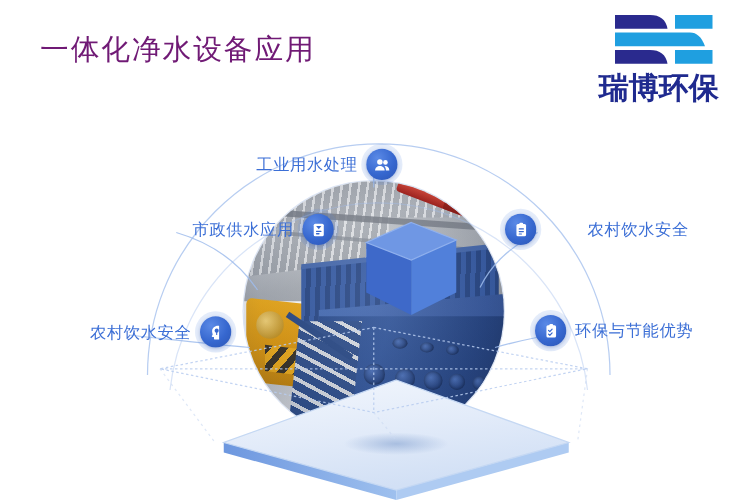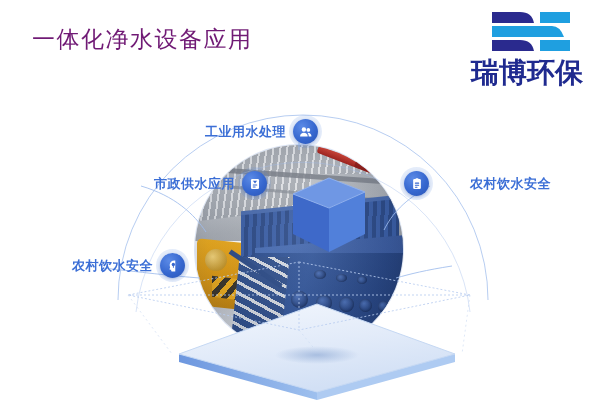--- a/index.html
+++ b/index.html
@@ -18,21 +18,21 @@
     position:absolute; left:32px; top:24px;
     font-size:23px; font-weight:400; color:#701a75;
     letter-spacing:1.5px; white-space:nowrap;
   }
 
   
   .logo-block{ position:absolute; right:14px; top:8px; width:118px; height:74px; }
   .logo-mark{ position:absolute; left:22px; top:2px; width:82px; height:42px; }
   .logo-word{
     position:absolute; left:0; top:46px; width:118px;
-    text-align:center; font-size:28px; font-weight:700;
+    text-align:center; font-size:24px; font-weight:700;
     color:#1f2a8f; letter-spacing:0px;
     font-family:"DejaVu Sans","Liberation Sans",sans-serif;
   }
 
   
   .circle-wrap{
     position:absolute; left:195px; top:145px;
     width:208px; height:208px; border-radius:50%;
     overflow:hidden;
     box-shadow:0 0 0 1px rgba(150,175,220,.35);
@@ -144,21 +144,21 @@
   
   .platform{ position:absolute; left:172px; top:296px; width:290px; height:104px; }
 
   
   .net{ position:absolute; left:0; top:0; width:600px; height:400px; pointer-events:none; }
 
   
   .node{ position:absolute; display:flex; align-items:center; gap:7px; white-space:nowrap; }
   .node.right{ flex-direction:row; }
   .node-text{
-    font-size:13px; font-weight:700; color:#3c6fd6;
+    font-size:13px; font-weight:400; color:#3c6fd6;
     letter-spacing:.5px;
     font-family:"DejaVu Sans","Liberation Sans",sans-serif;
   }
   .node-icon{
     width:25px; height:25px; border-radius:50%;
     background:radial-gradient(circle at 36% 30%,#5b8ae6 0%,#3667cf 55%,#2b55b4 100%);
     box-shadow:0 0 0 4px rgba(90,135,225,.16), 0 1px 3px rgba(40,70,150,.35);
     display:flex; align-items:center; justify-content:center;
     flex:0 0 25px;
   }
@@ -315,14 +315,25 @@
         <rect x="3.6" y="2.4" width="8.8" height="11.3" rx="1.4" fill="#fff"></rect>
         <rect x="6.2" y="1.3" width="3.6" height="2.3" rx="1.1" fill="#fff"></rect>
         <rect x="5.6" y="6.4" width="4.9" height="1.2" rx="0.6" fill="#3667cf"></rect>
         <rect x="5.6" y="8.8" width="4.9" height="1.2" rx="0.6" fill="#3667cf"></rect>
         <rect x="5.6" y="11.1" width="3.1" height="1.1" rx="0.55" fill="#3667cf"></rect>
       </svg>
     </span>
     <span class="node-text">农村饮水安全</span>
   </div>
 
+  <div class="node n5 right">
+    <span class="node-icon">
+      <svg width="14" height="14" viewBox="0 0 16 16">
+        <rect x="3.6" y="2.4" width="8.8" height="11.3" rx="1.4" fill="#fff"></rect>
+        <rect x="6.2" y="1.3" width="3.6" height="2.3" rx="1.1" fill="#fff"></rect>
+        <path d="M5.5 7.2l1.2 1.2 2.1-2.3" stroke="#3667cf" stroke-width="1.1" fill="none" stroke-linecap="round" stroke-linejoin="round"></path>
+        <path d="M5.5 10.6l1.2 1.2 2.1-2.3" stroke="#3667cf" stroke-width="1.1" fill="none" stroke-linecap="round" stroke-linejoin="round"></path>
+      </svg>
+    </span>
+    <span class="node-text">环保与节能优势</span>
+  </div>
 
 </div>
 
 </body></html>

